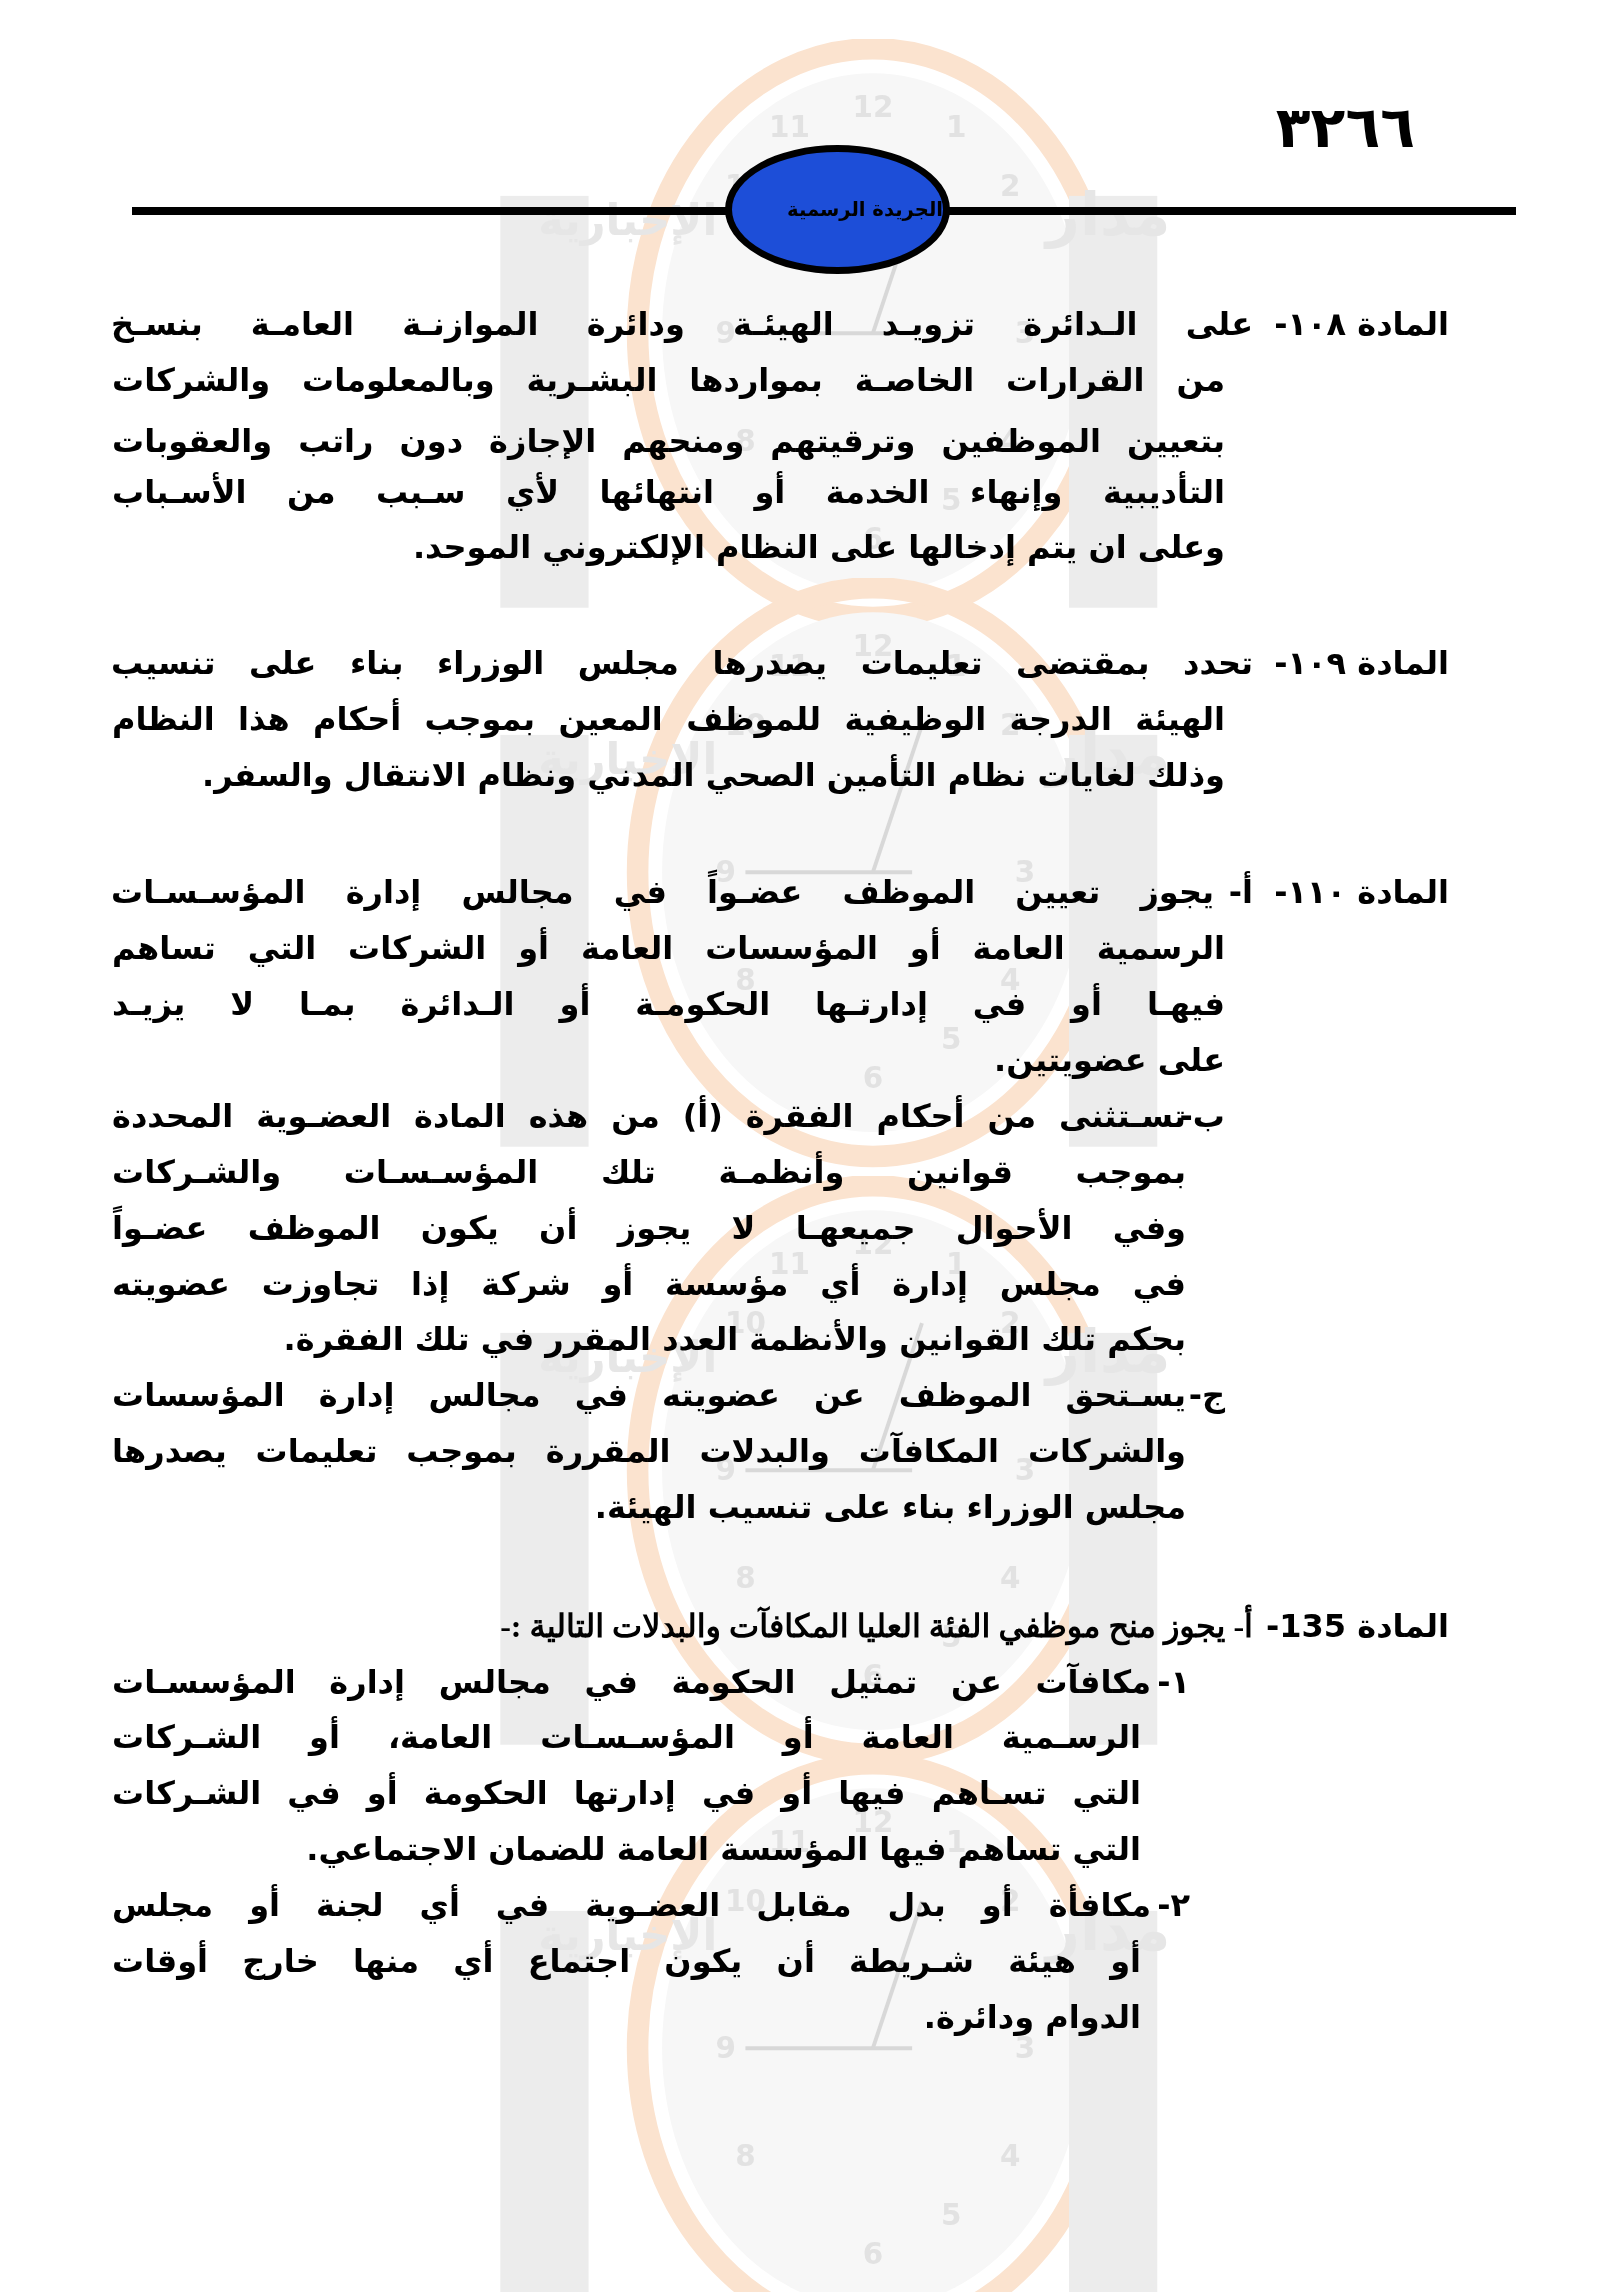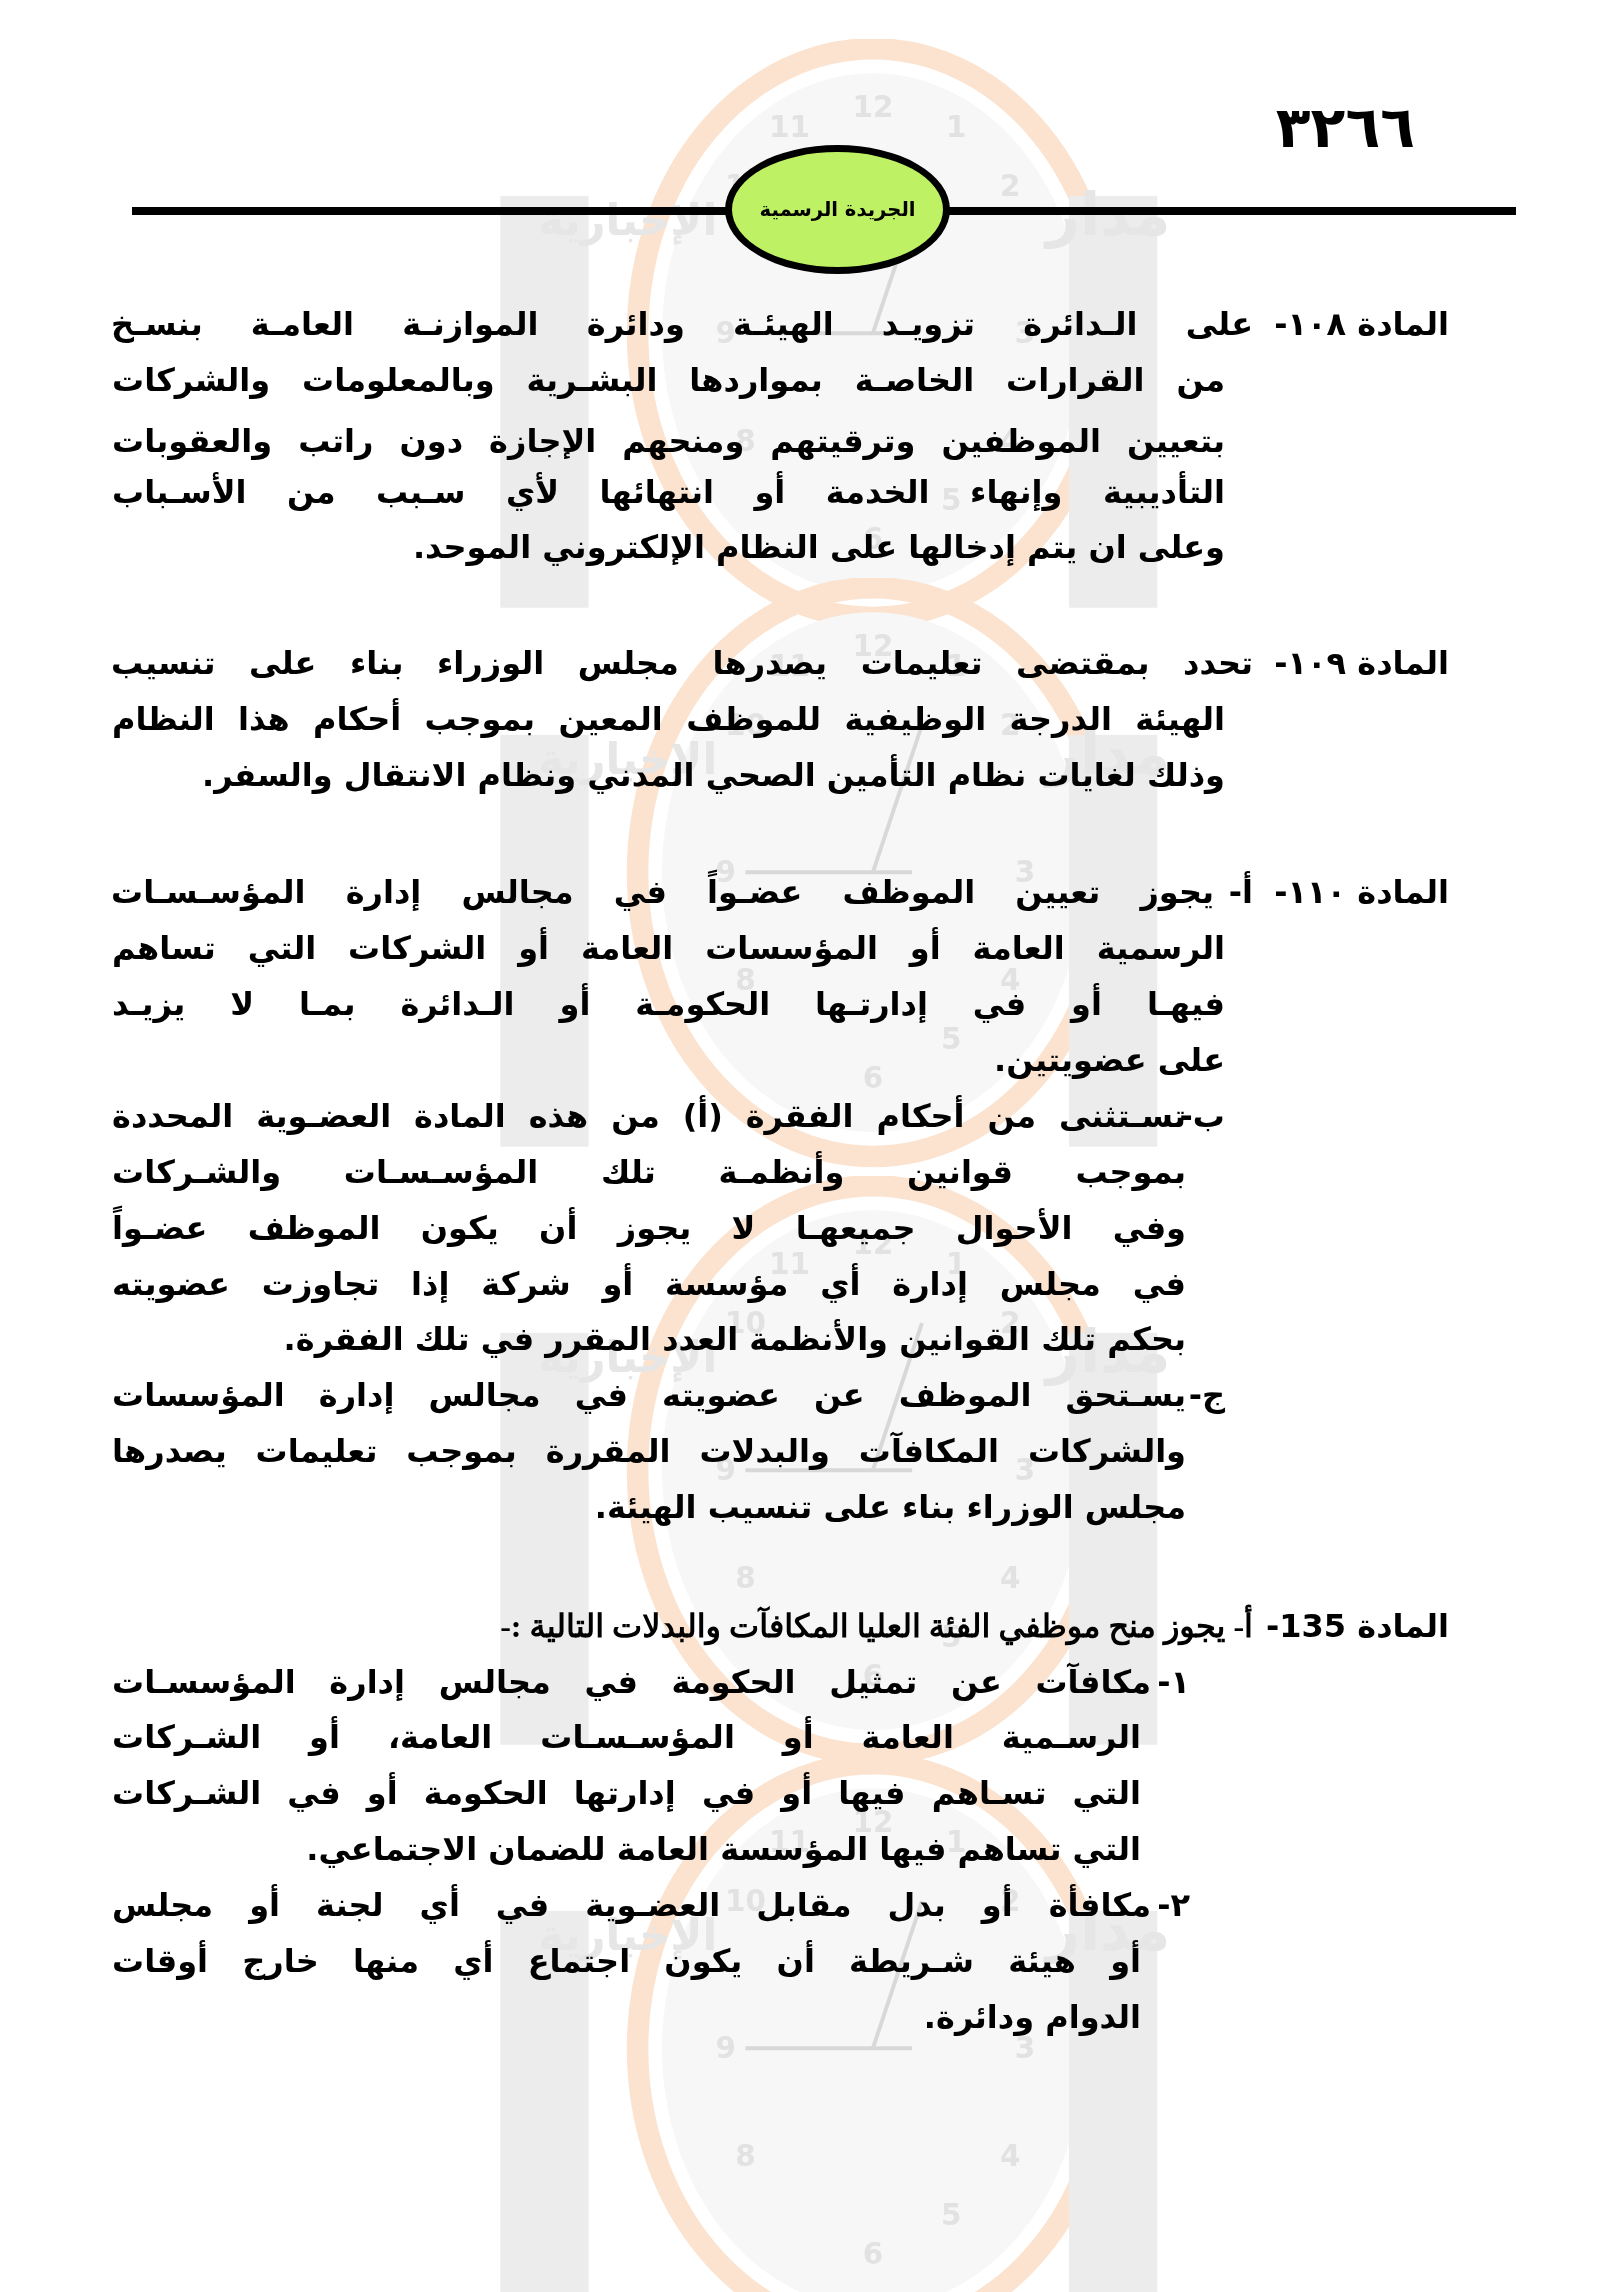--- a/index.html
+++ b/index.html
@@ -8,22 +8,22 @@
 
   
   .wm { position: absolute; width: 765px; height: 706px; pointer-events: none; }
   .wm svg { width: 100%; height: 100%; }
 
   
   .page-number { position: absolute; top: 94px; right: 206px; font-family: "DejaVu Sans", sans-serif;
                  font-weight: bold; font-size: 57px; letter-spacing: 5.9px; direction: rtl; }
   .rule { position: absolute; top: 207px; left: 132px; width: 1384px; height: 7.8px; background: #000; }
   .oval { position: absolute; top: 145px; left: 725px; width: 225px; height: 129px;
-          border: 7.8px solid #000; border-radius: 50%; background: #bef264; box-sizing: border-box;
-          display: flex; align-items: center; justify-content: center; }
+          border: 7.8px solid #000; border-radius: 50%; background: #1d4ed8; box-sizing: border-box;
+          display: flex; align-items: center; justify-content: flex-start; }
   .oval span { font-size: 19.6px; font-weight: bold; font-family: "DejaVu Sans", sans-serif; }
 
   
   .line { position: absolute; white-space: nowrap; font-weight: bold; font-size: 32px;
           font-family: "DejaVu Sans", sans-serif; direction: rtl; text-align: justify;
           text-align-last: justify; line-height: 56px; height: 56px; }
   .line.last { text-align-last: right; }
   .label { position: absolute; white-space: nowrap; font-weight: bold; font-size: 32px;
            font-family: "DejaVu Sans", sans-serif; direction: rtl; line-height: 56px; }
 </style>

